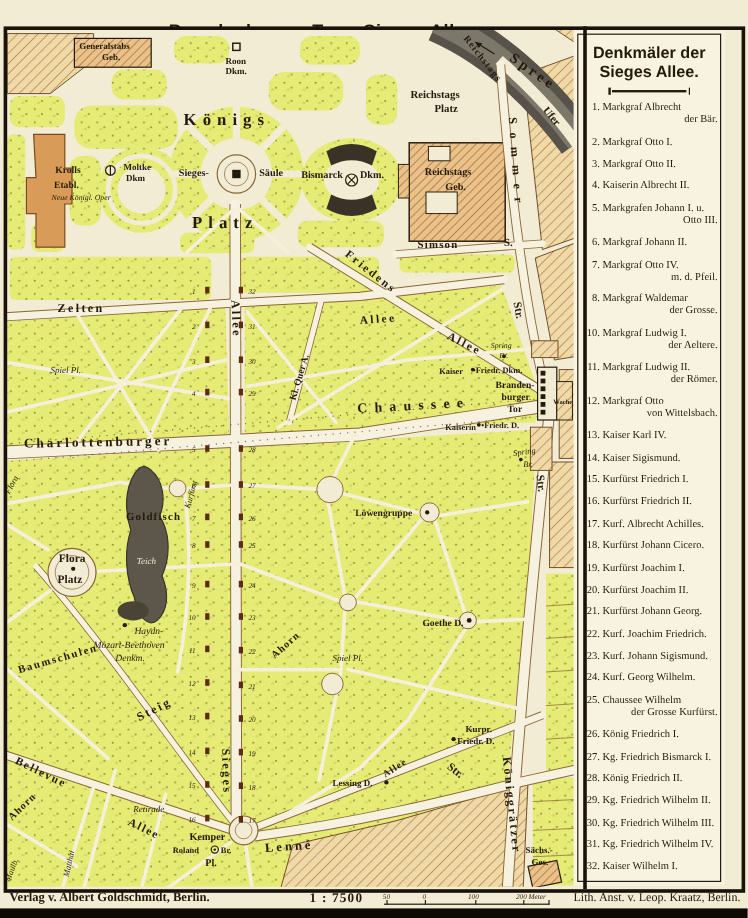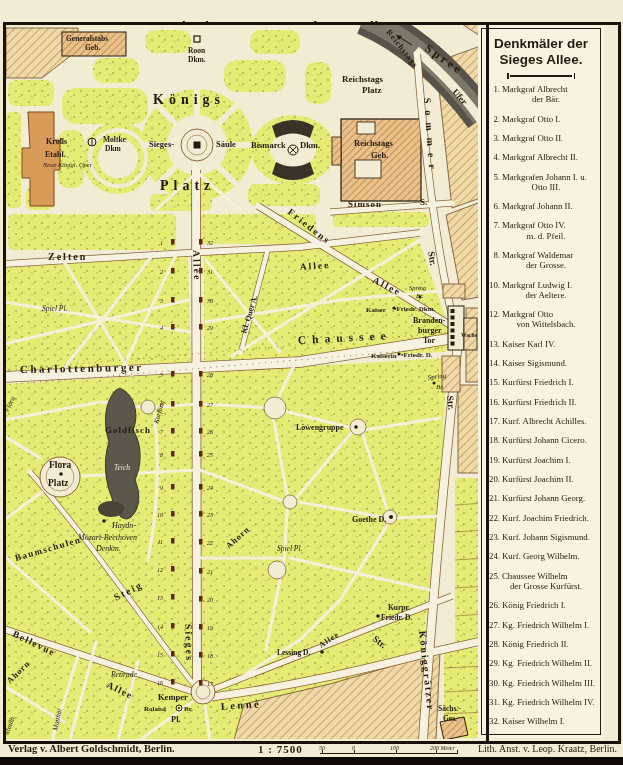--- a/index.html
+++ b/index.html
@@ -22,21 +22,21 @@
   .legend{position:absolute;left:478px;top:25px;width:126px;height:713px;background:var(--paper2);z-index:20;}
   .legend-inner{border:1px solid #241c10;margin:3px;height:calc(100% - 8px);display:flex;flex-direction:column;}
   .legend-title{margin-top:7px;text-align:center;font-family:"Liberation Sans",sans-serif;
                 font-weight:bold;font-size:13.5px;line-height:16px;}
   .ornament{width:62px;height:2px;background:#241c10;margin:7px auto 4px;position:relative;}
   .ornament:before,.ornament:after{content:"";position:absolute;top:-2px;width:1.5px;height:6px;background:#241c10;}
   .ornament:before{left:-3px}.ornament:after{right:-3px}
   .legend-list{flex:1;display:flex;flex-direction:column;justify-content:space-between;
                padding:3px 2px 7px 4px;font-size:8.8px;line-height:1.16;}
   .entry .num{display:inline-block;min-width:14px;text-align:right;margin-right:2px;}
-  .entry .l2{text-align:center;padding-left:8px;}
+  .entry .l2{text-align:right;padding-left:8px;}
   
   .footer{position:absolute;left:0;top:741px;width:623px;height:16px;z-index:30;}
   .pub{position:absolute;left:8px;top:2px;font-weight:bold;font-size:10.5px;}
   .sc{position:absolute;left:258px;top:2px;font-weight:bold;font-size:11px;letter-spacing:1px;}
   .lith{position:absolute;right:6px;top:2px;font-weight:normal;font-size:10px;}
   .scalebar{position:absolute;left:318px;top:2px;width:142px;height:12px;}
   .sline{position:absolute;left:2px;right:2px;bottom:1px;height:1px;background:var(--ink);}
   .tick{position:absolute;bottom:1px;width:1px;height:4px;background:var(--ink);}
   .slabel{position:absolute;bottom:4px;font-style:italic;font-size:6px;white-space:nowrap;}
   .bottombar{position:absolute;left:0;top:757px;width:623px;height:8px;background:#0d0a06;z-index:50;}
@@ -450,42 +450,43 @@
   <div class="legend-inner">
     <div class="legend-title">
       <div>Denkmäler der</div>
       <div>Sieges Allee.</div>
     </div>
     <div class="ornament"></div>
     <div class="legend-list">
         <div class="entry"><span class="num">1.</span><span>Markgraf Albrecht</span><div class="l2">der Bär.</div></div>
         <div class="entry"><span class="num">2.</span><span>Markgraf Otto I.</span></div>
         <div class="entry"><span class="num">3.</span><span>Markgraf Otto II.</span></div>
-        <div class="entry"><span class="num">4.</span><span>Markgraf Albrecht II.</span></div>
+        <div class="entry"><span class="num">4.</span><span>Kaiserin Albrecht II.</span></div>
         <div class="entry"><span class="num">5.</span><span>Markgrafen Johann I. u.</span><div class="l2">Otto III.</div></div>
         <div class="entry"><span class="num">6.</span><span>Markgraf Johann II.</span></div>
         <div class="entry"><span class="num">7.</span><span>Markgraf Otto IV.</span><div class="l2">m. d. Pfeil.</div></div>
         <div class="entry"><span class="num">8.</span><span>Markgraf Waldemar</span><div class="l2">der Grosse.</div></div>
         <div class="entry"><span class="num">10.</span><span>Markgraf Ludwig I.</span><div class="l2">der Aeltere.</div></div>
+        <div class="entry"><span class="num">11.</span><span>Markgraf Ludwig II.</span><div class="l2">der Römer.</div></div>
         <div class="entry"><span class="num">12.</span><span>Markgraf Otto</span><div class="l2">von Wittelsbach.</div></div>
         <div class="entry"><span class="num">13.</span><span>Kaiser Karl IV.</span></div>
         <div class="entry"><span class="num">14.</span><span>Kaiser Sigismund.</span></div>
         <div class="entry"><span class="num">15.</span><span>Kurfürst Friedrich I.</span></div>
         <div class="entry"><span class="num">16.</span><span>Kurfürst Friedrich II.</span></div>
         <div class="entry"><span class="num">17.</span><span>Kurf. Albrecht Achilles.</span></div>
         <div class="entry"><span class="num">18.</span><span>Kurfürst Johann Cicero.</span></div>
         <div class="entry"><span class="num">19.</span><span>Kurfürst Joachim I.</span></div>
         <div class="entry"><span class="num">20.</span><span>Kurfürst Joachim II.</span></div>
         <div class="entry"><span class="num">21.</span><span>Kurfürst Johann Georg.</span></div>
         <div class="entry"><span class="num">22.</span><span>Kurf. Joachim Friedrich.</span></div>
         <div class="entry"><span class="num">23.</span><span>Kurf. Johann Sigismund.</span></div>
         <div class="entry"><span class="num">24.</span><span>Kurf. Georg Wilhelm.</span></div>
         <div class="entry"><span class="num">25.</span><span>Chaussee Wilhelm</span><div class="l2">der Grosse Kurfürst.</div></div>
         <div class="entry"><span class="num">26.</span><span>König Friedrich I.</span></div>
-        <div class="entry"><span class="num">27.</span><span>Kg. Friedrich Wilhelm I.</span></div>
+        <div class="entry"><span class="num">27.</span><span>Kg. Friedrich Bismarck I.</span></div>
         <div class="entry"><span class="num">28.</span><span>König Friedrich II.</span></div>
         <div class="entry"><span class="num">29.</span><span>Kg. Friedrich Wilhelm II.</span></div>
         <div class="entry"><span class="num">30.</span><span>Kg. Friedrich Wilhelm III.</span></div>
         <div class="entry"><span class="num">31.</span><span>Kg. Friedrich Wilhelm IV.</span></div>
         <div class="entry"><span class="num">32.</span><span>Kaiser Wilhelm I.</span></div>
       </div>
   </div>
 </div>
 
 <div class="footer">

